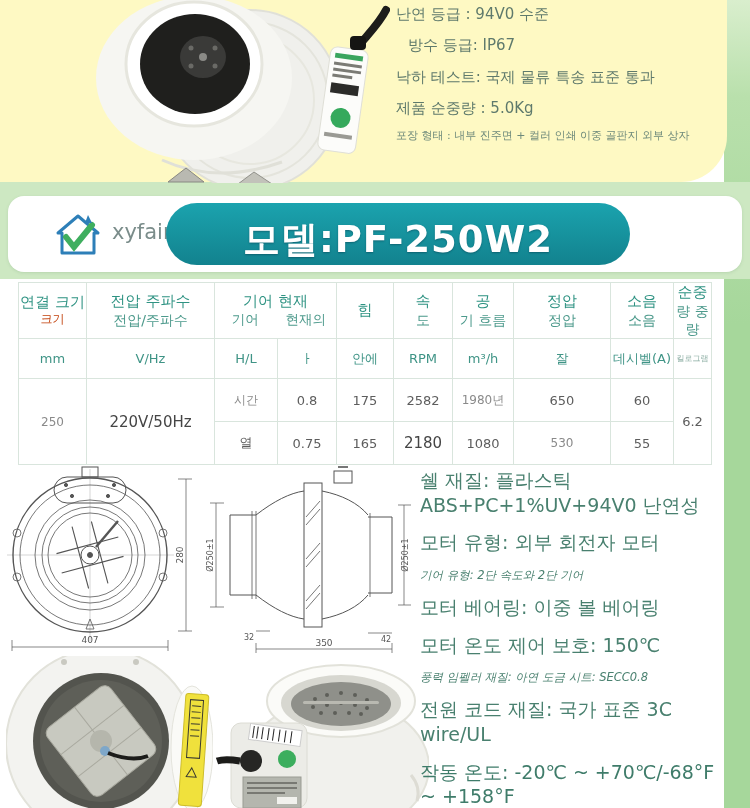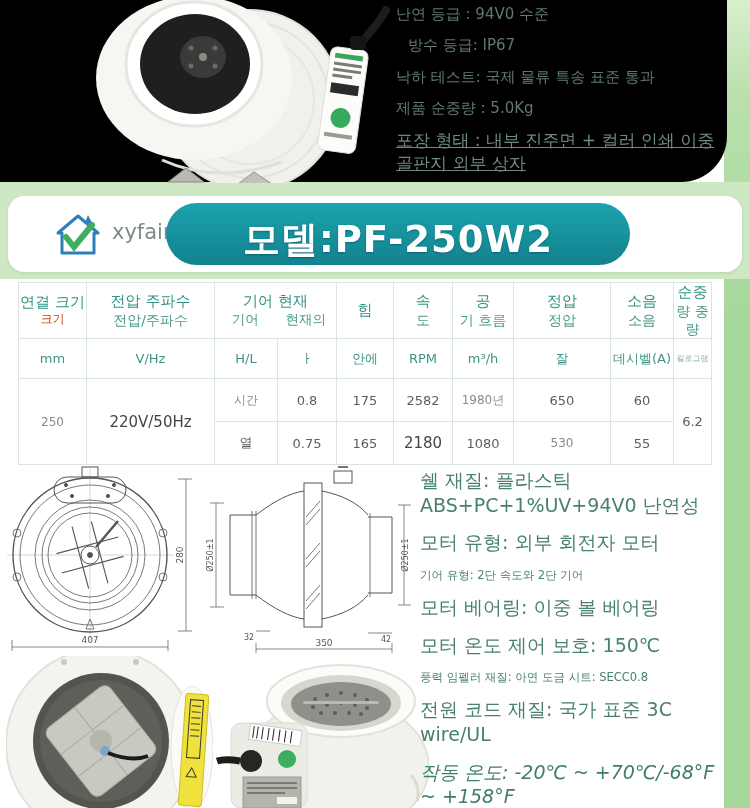--- a/index.html
+++ b/index.html
@@ -10,25 +10,25 @@
   }
   .abs{position:absolute;}
 
   
   .green-strip{right:0;top:0;width:26px;height:808px;
     background:linear-gradient(180deg,#d9eecd 0%,#b9e0ac 12%,#a6d79b 40%,#a6d79b 100%);}
   .green-band{left:0;top:182px;width:750px;height:97px;background:#cde8c2;}
   .left-fade{left:0;top:0;width:13px;height:182px;background:linear-gradient(90deg,#dff0d7,#ffffff);}
 
   
-  .top-card{left:0;top:0;width:727px;height:182px;background:#000000;border-radius:0 0 46px 0;}
+  .top-card{left:0;top:0;width:727px;height:182px;background:#fef9c3;border-radius:0 0 46px 0;}
   .top-specs{left:396px;top:4px;width:330px;}
   .spec-line{color:#5f7a6c;margin:0 0 11px 0;line-height:1.35;}
   .spec-line.md{font-size:15px;}
-  .spec-line.sm{font-size:17px;color:#6e8a7b;text-decoration:underline;}
+  .spec-line.sm{font-size:11px;color:#6e8a7b;}
   .indent1{padding-left:12px;}
 
   
   .header-card{left:8px;top:196px;width:734px;height:76px;background:#ffffff;border-radius:16px;
     box-shadow:0 1px 3px rgba(120,160,120,.25);}
   .logo{left:44px;top:15px;width:52px;height:46px;}
   .brand-name{left:104px;top:24px;font-size:21px;color:#7b8d8b;}
   .model-pill{left:158px;top:7px;width:464px;height:62px;border-radius:32px;
     background:linear-gradient(180deg,#1ba3ae,#12828e);
     display:flex;align-items:flex-end;justify-content:center;}
@@ -57,22 +57,22 @@
   
   .drawings{left:2px;top:459px;width:420px;height:196px;}
   .photo-bl{left:6px;top:656px;width:207px;height:152px;}
   .photo-br{left:215px;top:655px;width:214px;height:153px;}
   .top-photo{left:42px;top:0;width:348px;height:183px;}
 
   
   .side-specs{left:420px;top:468px;width:312px;}
   .sline{color:#49806f;margin:0 0 13px 0;line-height:1.3;}
   .sline.md{font-size:19px;}
-  .sline.sm{font-size:11.5px;margin-bottom:12px;}
-  .sline.lg{font-size:19px;color:#3f7c6a;margin-bottom:14px;font-style:italic;}
+  .sline.sm{font-size:11.5px;margin-bottom:12px;font-style:italic;}
+  .sline.lg{font-size:19px;color:#3f7c6a;margin-bottom:14px;}
 
   svg text{font-family:"DejaVu Sans","Liberation Sans",sans-serif;}
 </style>
 </head>
 <body>
 
 <div class="abs green-strip"></div>
 <div class="abs green-band"></div>
 <div class="abs left-fade"></div>
 

